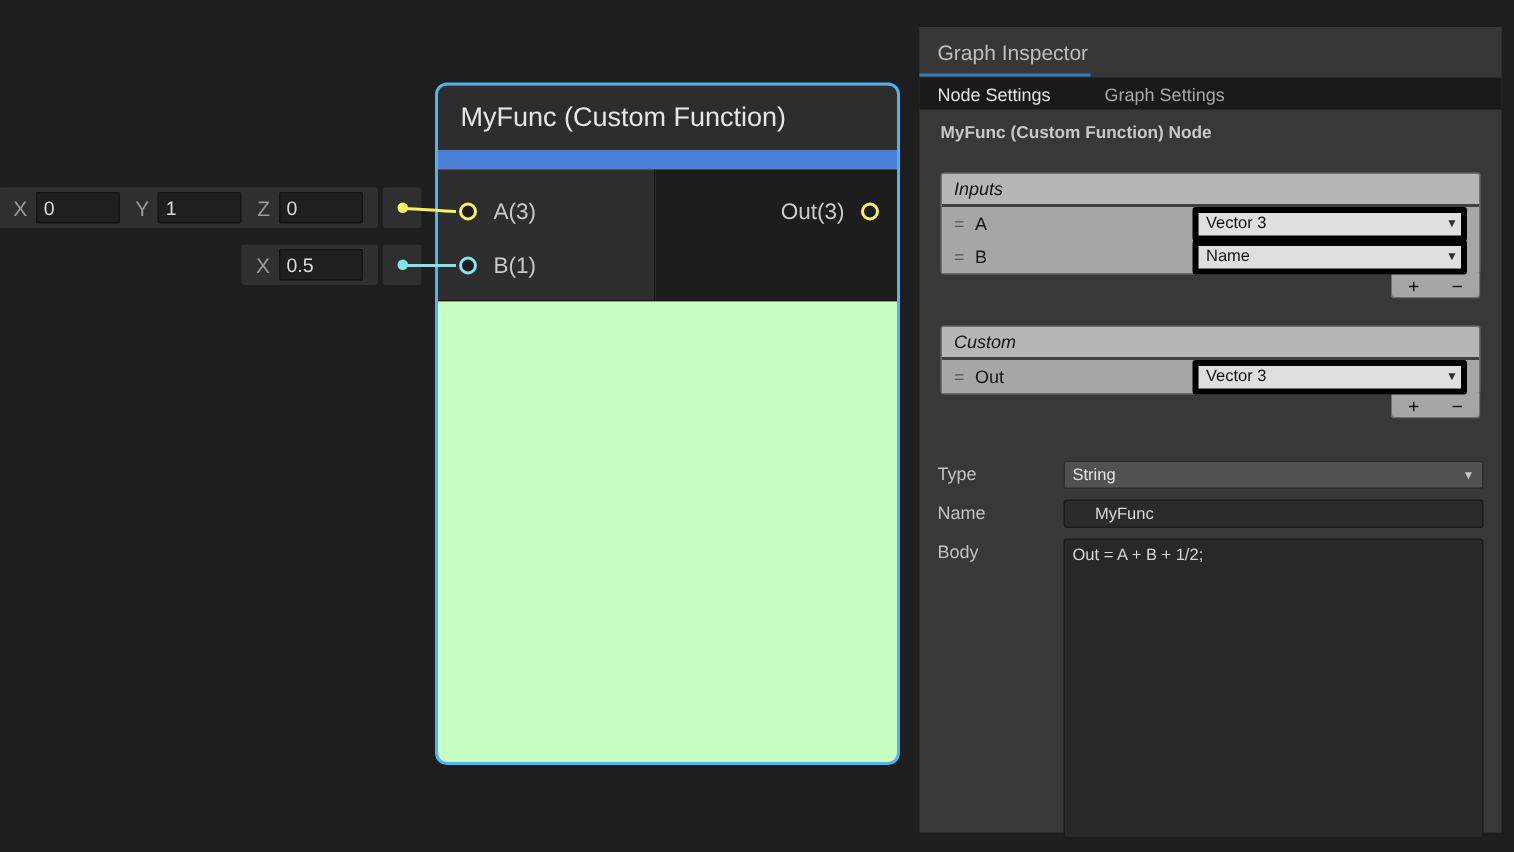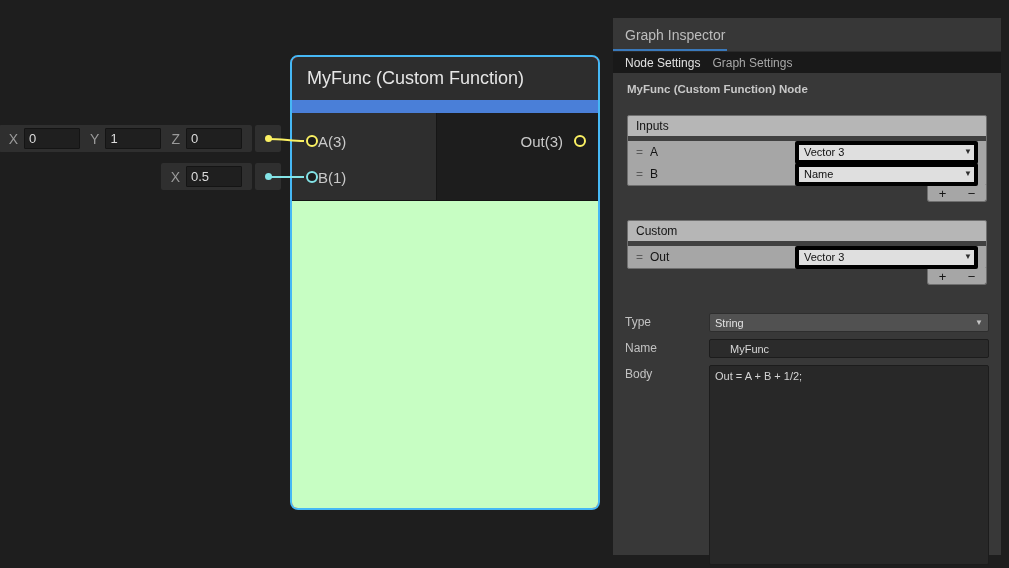--- a/index.html
+++ b/index.html
@@ -35,39 +35,39 @@
   .node-colorbar{height:13px;background:var(--node-color-bar,#4a7fd8);flex:0 0 auto;}
   .node-ports{height:87px;display:flex;flex:0 0 auto;border-bottom:1px solid #141414;}
   .node-ports-left{width:145px;background:#2e2e2e;border-right:1px solid #161616;padding-top:10px;box-sizing:border-box;}
   .node-ports-right{flex:1;background:#1d1d1d;padding-top:10px;box-sizing:border-box;}
   .port-row{display:flex;align-items:center;height:36px;padding-left:14px;}
   .out-row{display:flex;align-items:center;justify-content:flex-end;height:36px;padding-right:12px;}
   .port-ring{width:8px;height:8px;border-radius:50%;border:2px solid;background:#1d1d1d;flex:0 0 auto;}
   .ring-v3{border-color:var(--vector3-port,#fbf163);}
   .ring-f{border-color:var(--float-port,#84e4e7);}
   .port-label{color:#c9c9c9;font-size:15px;}
-  .port-row .port-label{}
+  .port-row .port-label{margin-left:11px;}
   .out-row .port-label{margin-right:11px;}
   .node-preview{flex:1;background:var(--preview-green,#c7fec3);}
 
   
   .inspector{position:absolute;left:613px;top:18px;width:388px;height:537px;background:#383838;box-sizing:border-box;}
   .inspector-titlebar{height:34px;background:#373737;display:flex;align-items:center;padding:0 12px;
     color:#bdbdbd;font-size:14px;position:relative;border-bottom:1px solid #2a2a2a;box-sizing:border-box;}
   .title-underline{position:absolute;left:0;bottom:0;width:114px;height:2px;background:var(--tab-underline,#3a79bb);}
-  .tab-strip{height:21px;background:#191919;display:flex;align-items:center;padding:0 12px;gap:12px;}
+  .tab-strip{height:21px;background:#191919;display:flex;align-items:center;padding:0 12px;gap:36px;}
   .tab{font-size:12px;color:#a8a8a8;cursor:default;}
   .tab.active{color:#e2e2e2;}
   .inspector-content{padding:10px 12px 0 12px;}
   .inspector-heading{font-size:11.5px;font-weight:bold;color:#c8c8c8;margin:0 0 20px 2px;}
 
   
   .rlist{background:#a6a6a6;border:1px solid #6f6f6f;margin:0 2px;border-radius:2px;}
   .rlist-header{background:#b6b6b6;height:20px;display:flex;align-items:center;padding:0 8px;
-    color:#141414;font-size:12px;border-bottom:5px solid #404040;border-radius:2px 2px 0 0;}
+    color:#141414;font-size:12px;border-bottom:2px solid #404040;border-radius:2px 2px 0 0;font-style:italic;}
   .rlist-row{height:22px;display:flex;align-items:center;padding:0 8px;color:#141414;font-size:12px;}
   .rlist-handle{color:#5a5a5a;font-size:12px;width:14px;letter-spacing:-1px;}
   .rlist-name{flex:1;}
   .rlist-dropdown{width:168px;height:15px;background:#dfdfdf;border:4px solid #000000;display:flex;
     align-items:center;justify-content:space-between;font-size:11px;color:#111;padding:0 2px 0 5px;border-radius:2px;}
   .dd-arrow{font-size:8px;color:#2e2e2e;line-height:1;}
   .rlist-footer{height:16px;width:58px;margin:-1px 2px 0 auto;background:#a6a6a6;border:1px solid #6f6f6f;border-top:none;
     display:flex;align-items:center;justify-content:space-around;border-radius:0 0 3px 3px;}
   .rlist-btn{color:#141414;font-size:13px;line-height:1;cursor:default;}
   .section-gap{height:18px;}

